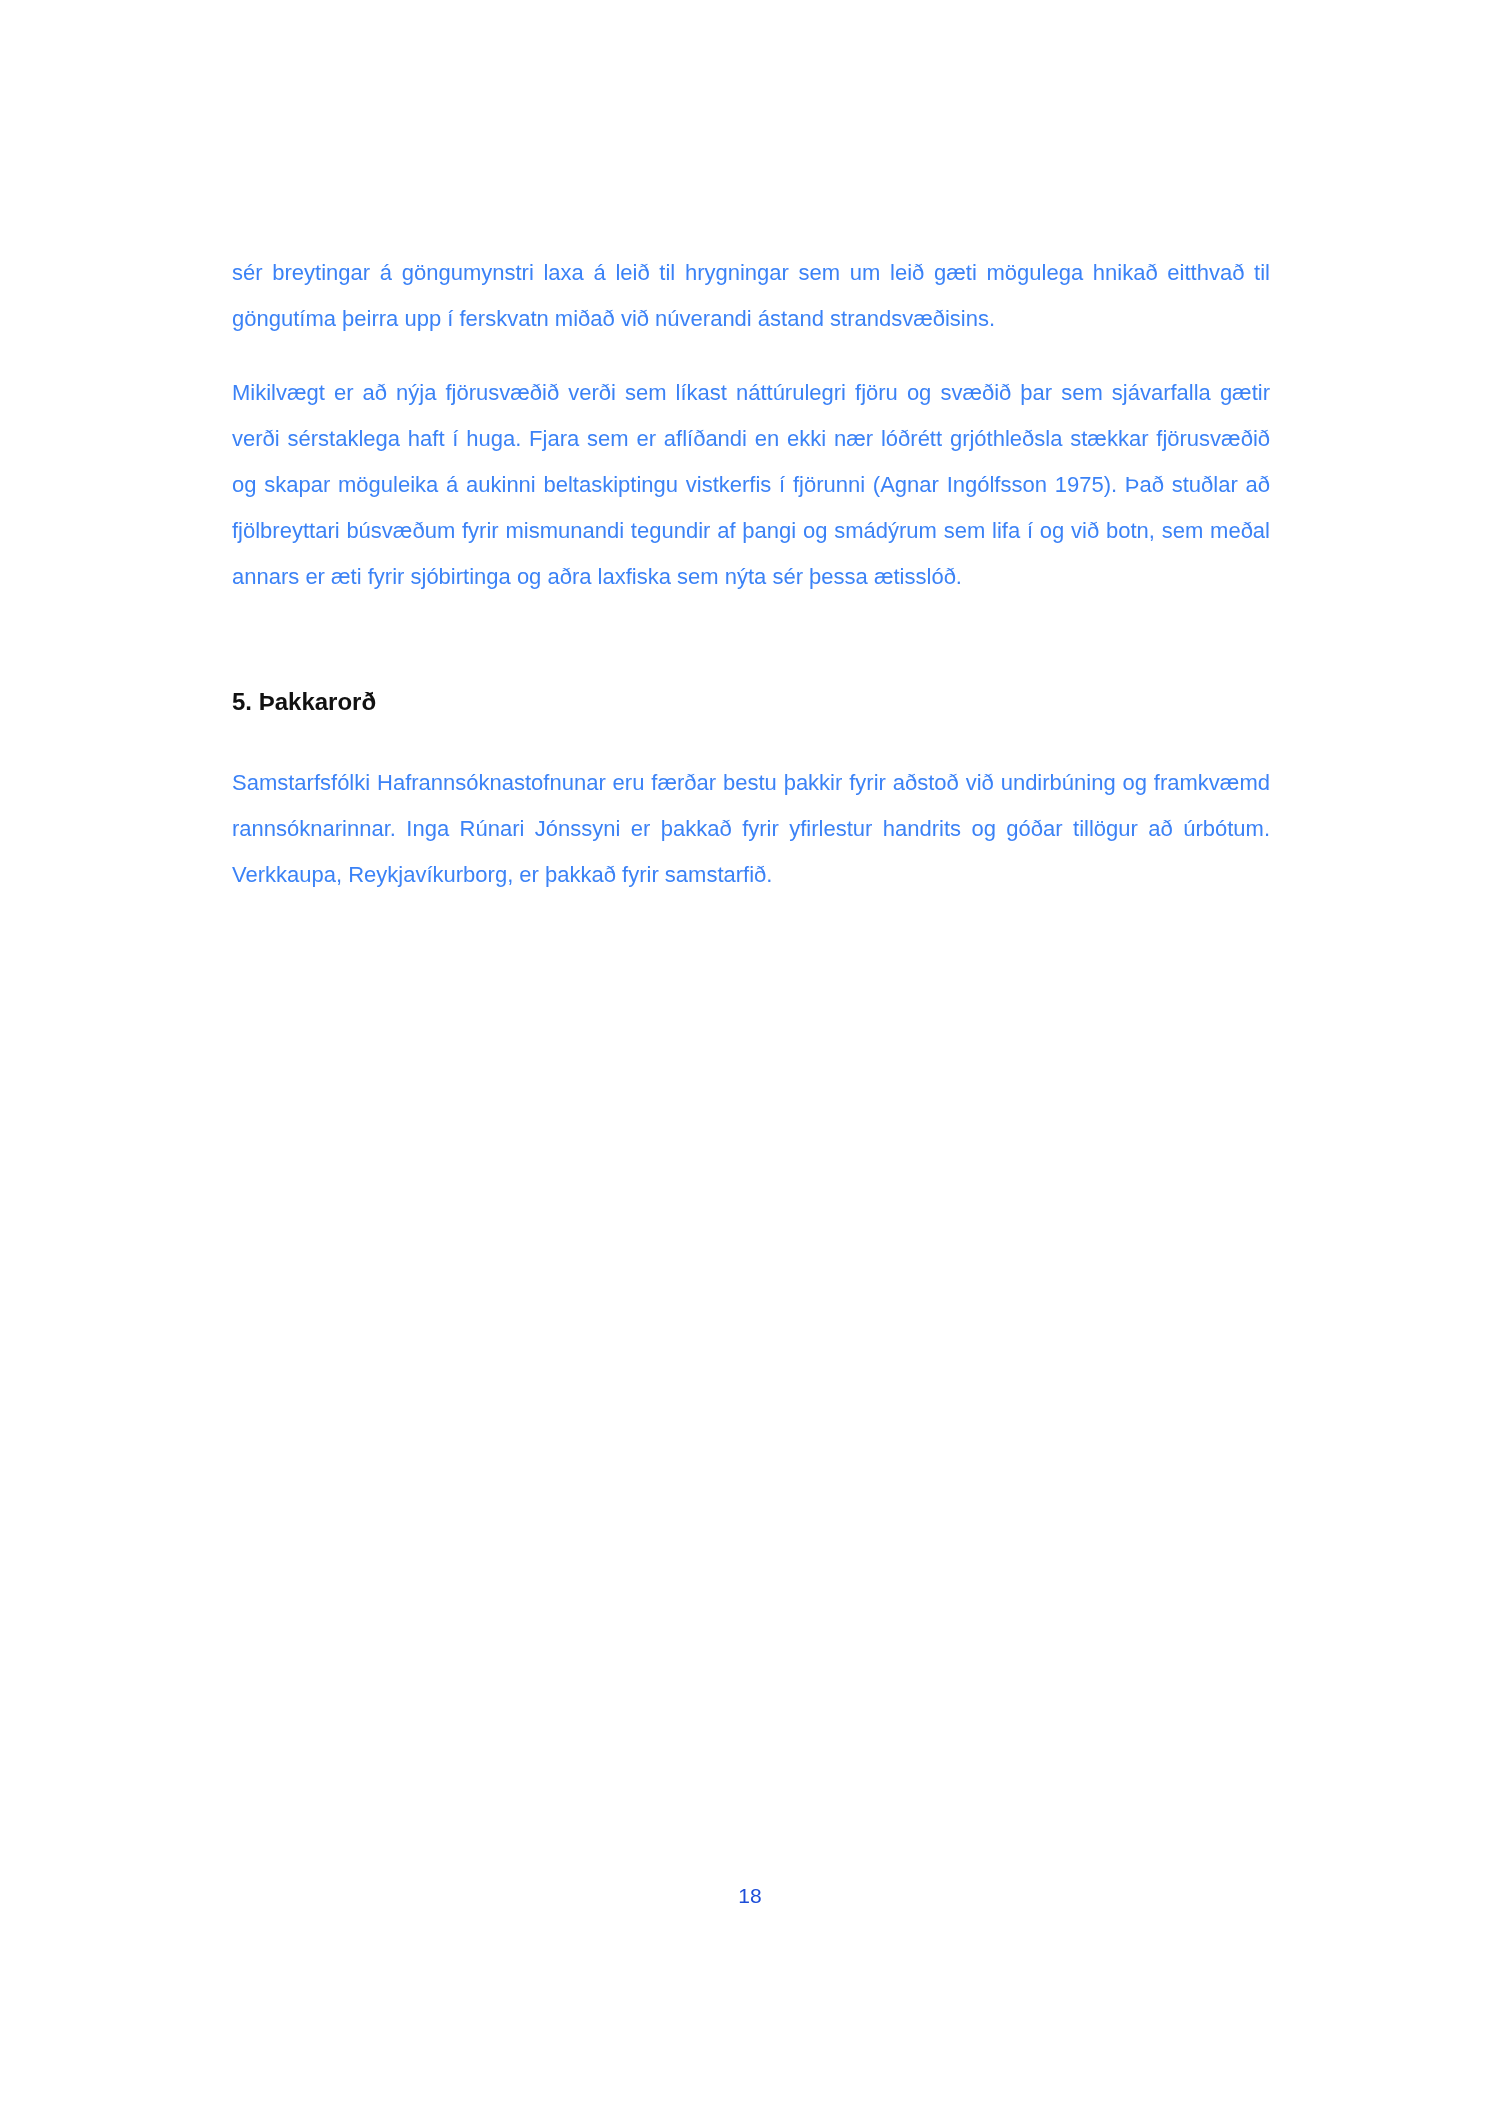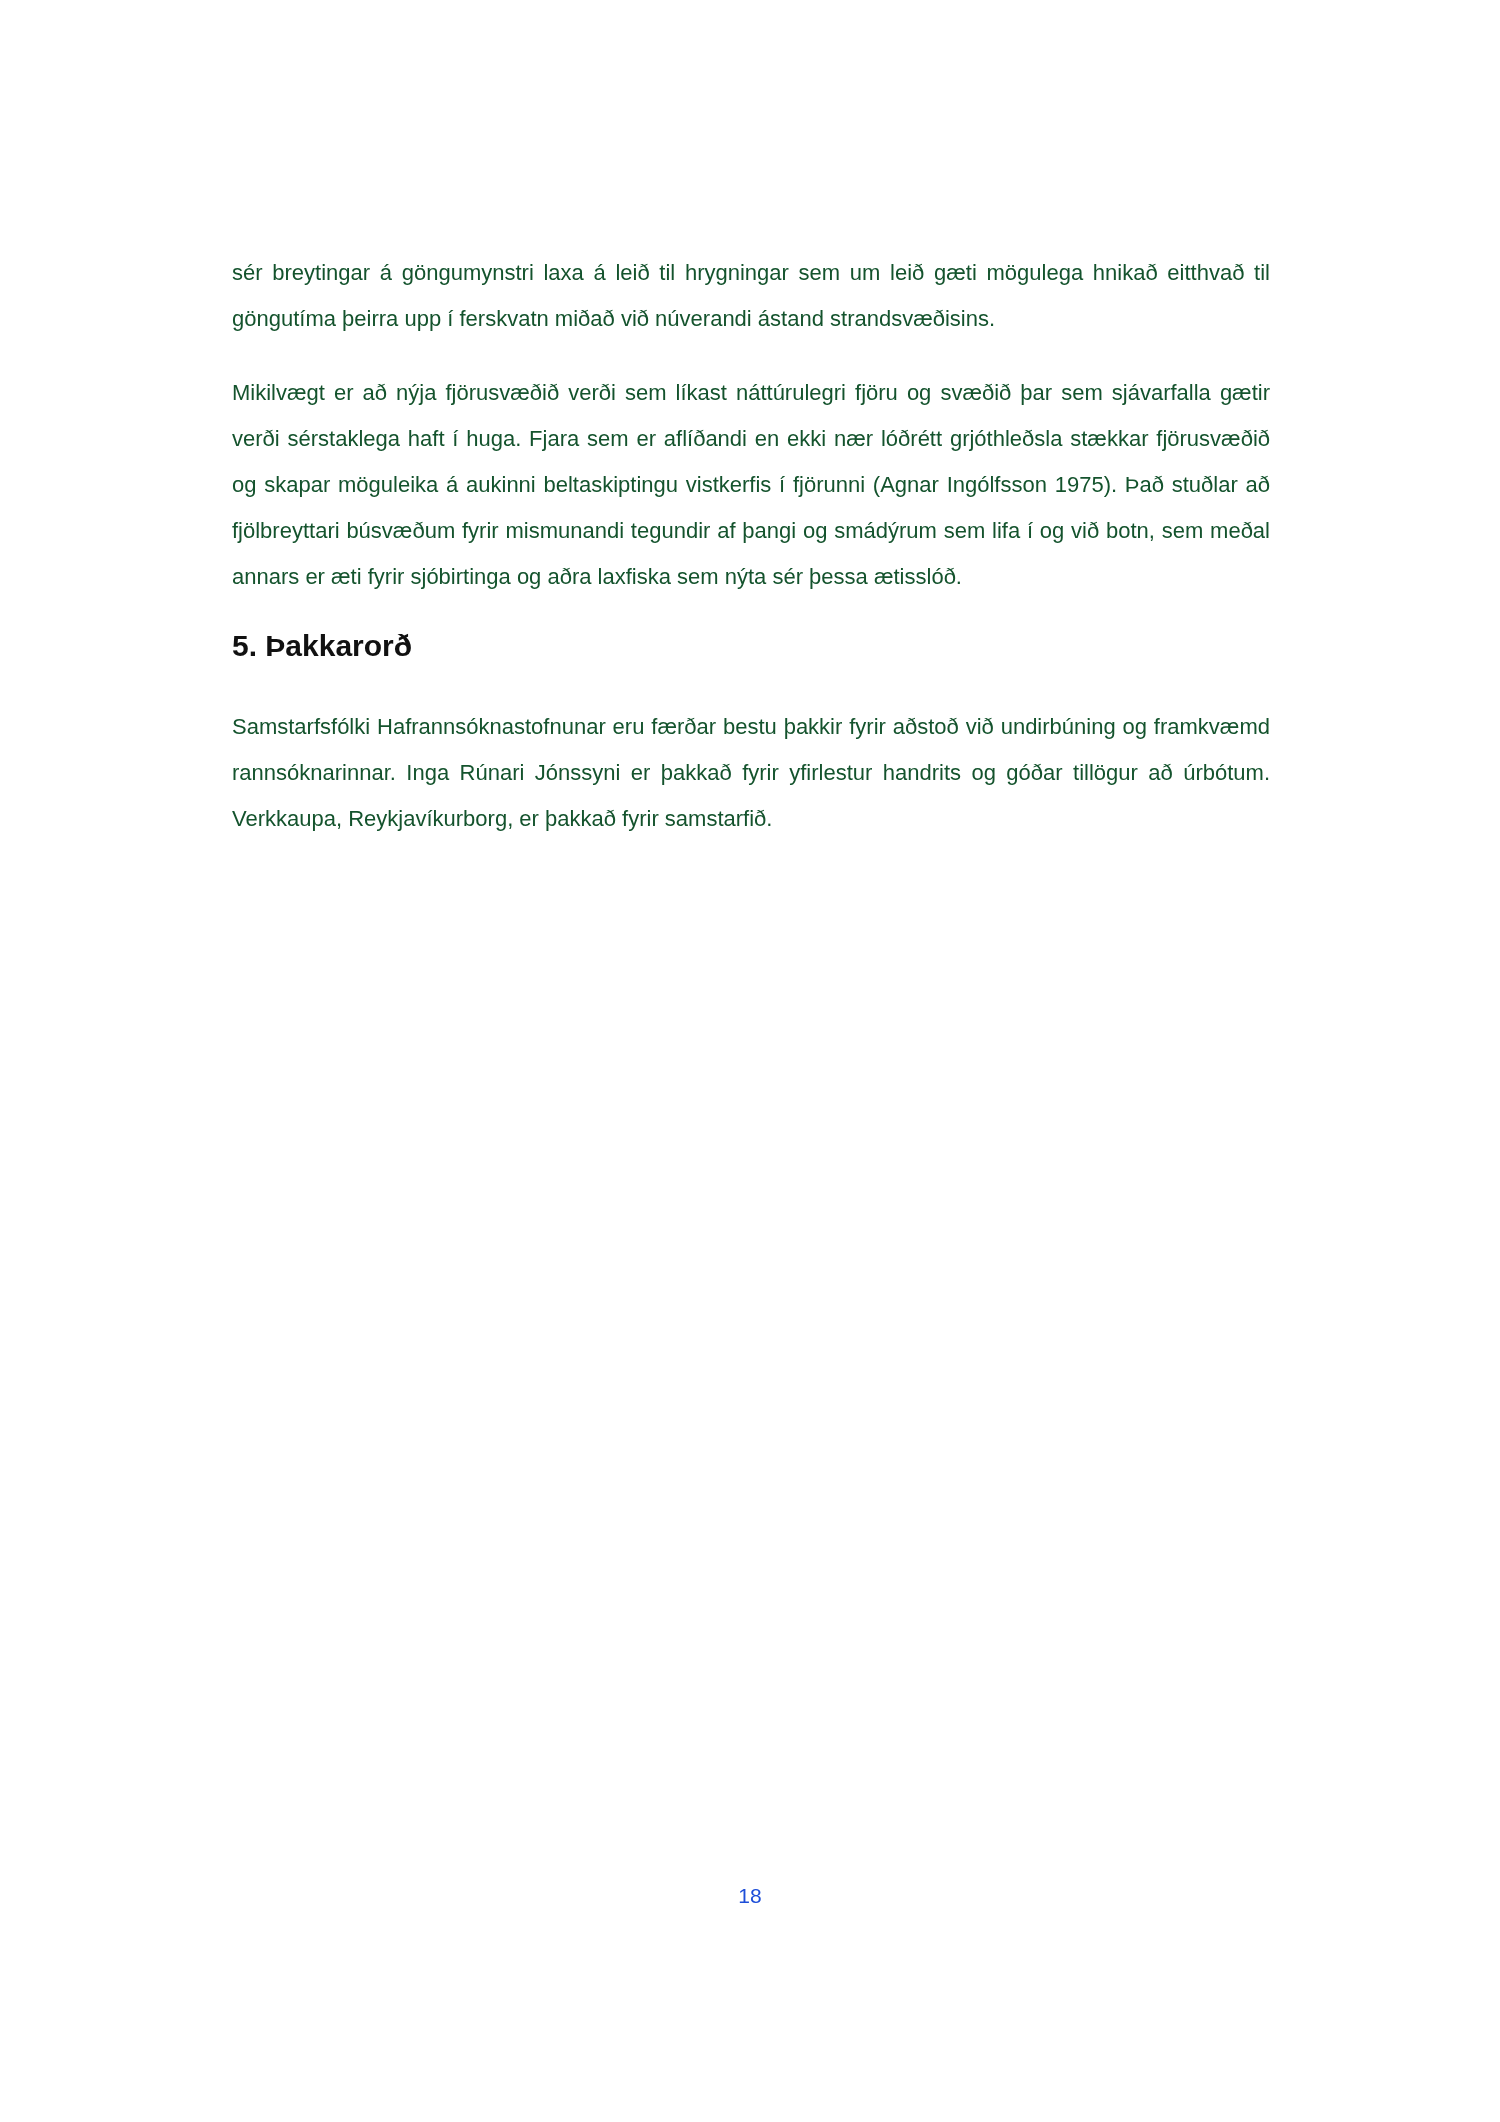--- a/index.html
+++ b/index.html
@@ -21,32 +21,32 @@
   .content {
     position: absolute;
     top: 250px;
     left: 232px;
     width: 1038px;
   }
 
   .body-paragraph {
     font-size: 22px;
     line-height: 46px;
-    color: #14532d;
+    color: #3b82f6;
     text-align: justify;
     text-justify: inter-word;
     margin-bottom: 28px;
   }
 
   .section-heading {
-    font-size: 30px;
+    font-size: 24px;
     line-height: 36px;
     font-weight: 700;
     color: #111111;
-    margin-top: 28px;
+    margin-top: 84px;
     margin-bottom: 40px;
     text-align: left;
   }
 
   .page-number {
     position: absolute;
     top: 1884px;
     left: 0;
     width: 100%;
     text-align: center;

